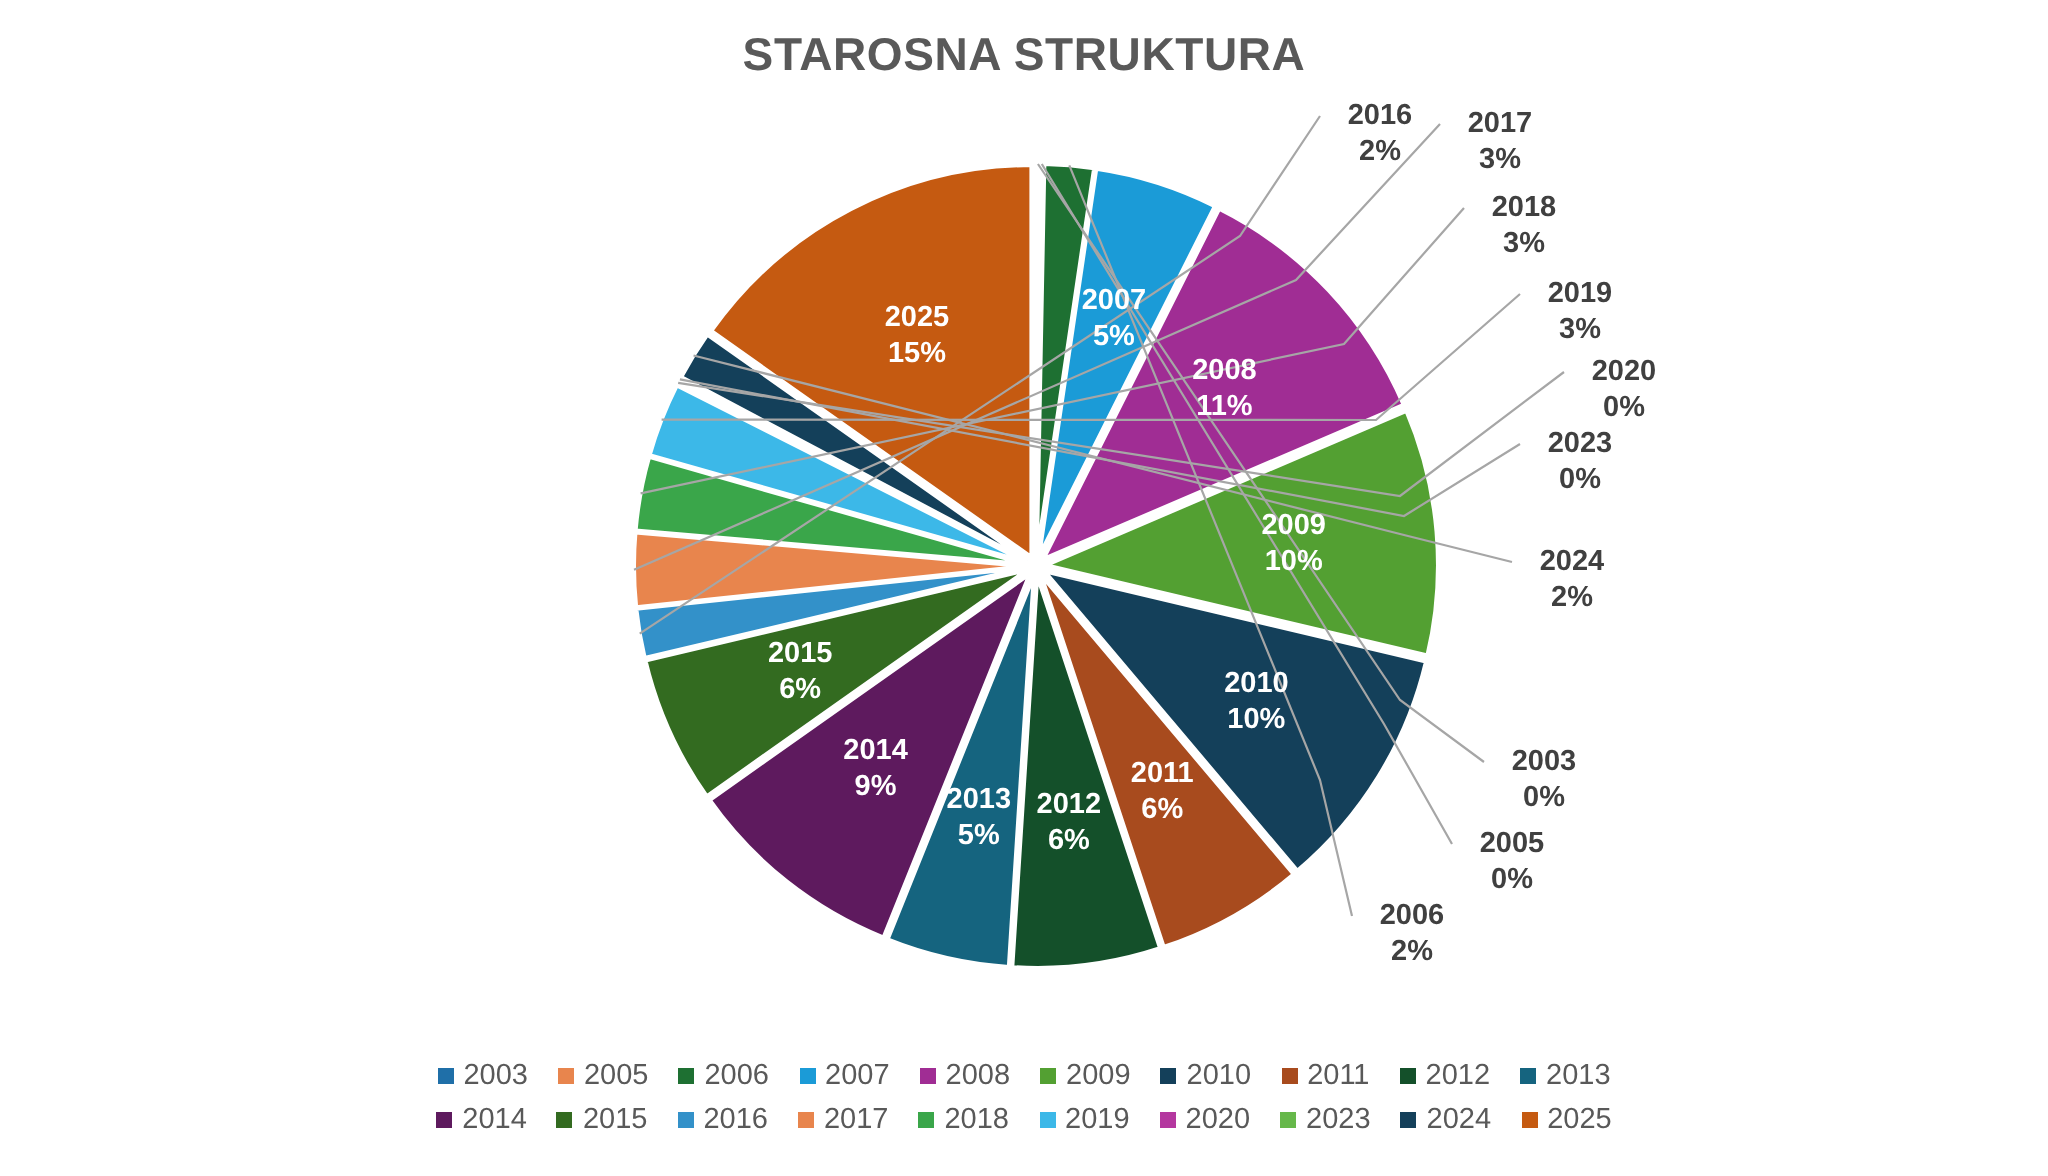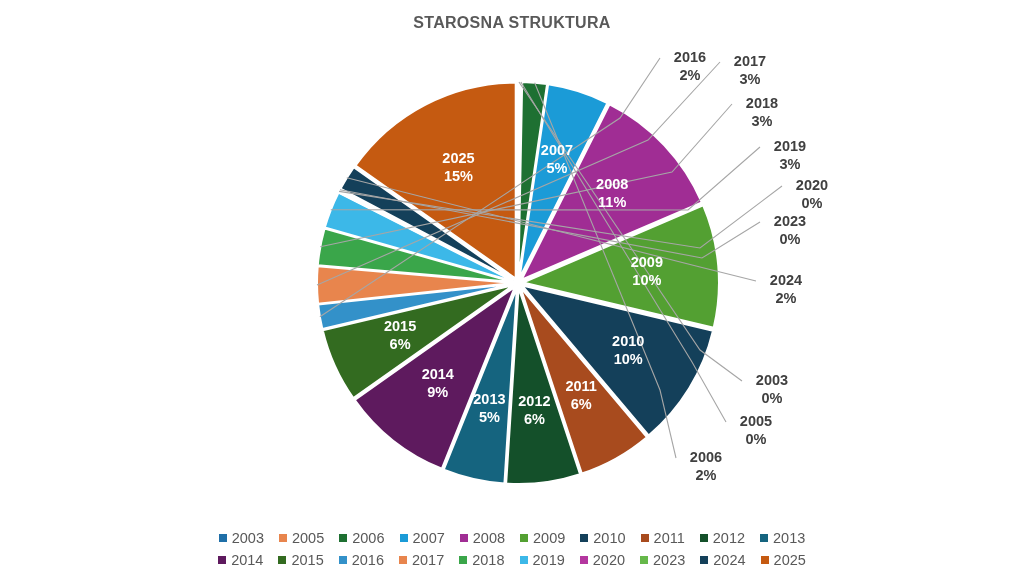--- a/index.html
+++ b/index.html
@@ -19,21 +19,21 @@
     left: 0; top: 0;
     width: 1024px;
     height: 588px;
   }
   #chart-title {
     position: absolute;
     left: 0;
     top: 14px;
     width: 1024px;
     text-align: center;
-    font-size: 16px;
+    font-size: 23px;
     font-weight: bold;
     color: #595959;
     letter-spacing: 0.3px;
   }
   #pie-svg {
     position: absolute;
     left: 0;
     top: 0;
   }
   .slice-label {

